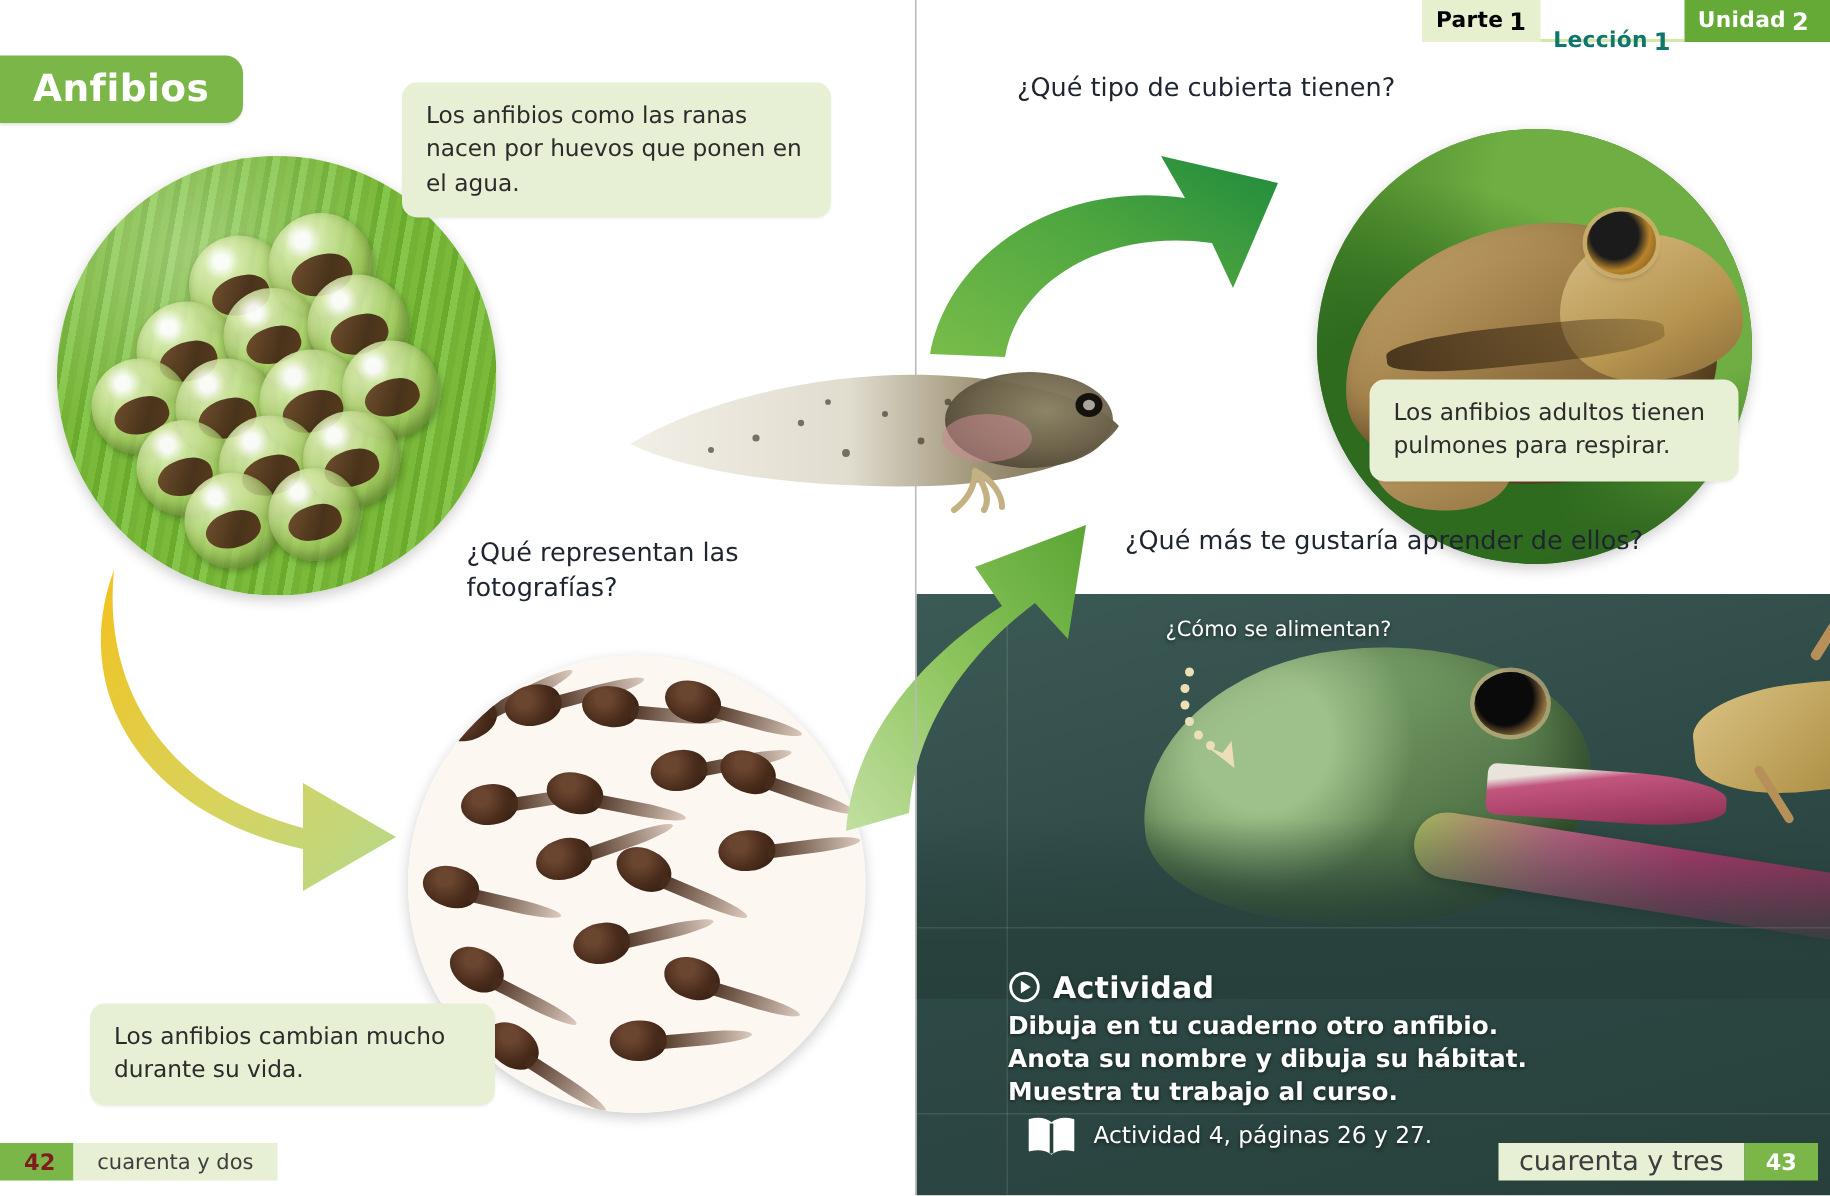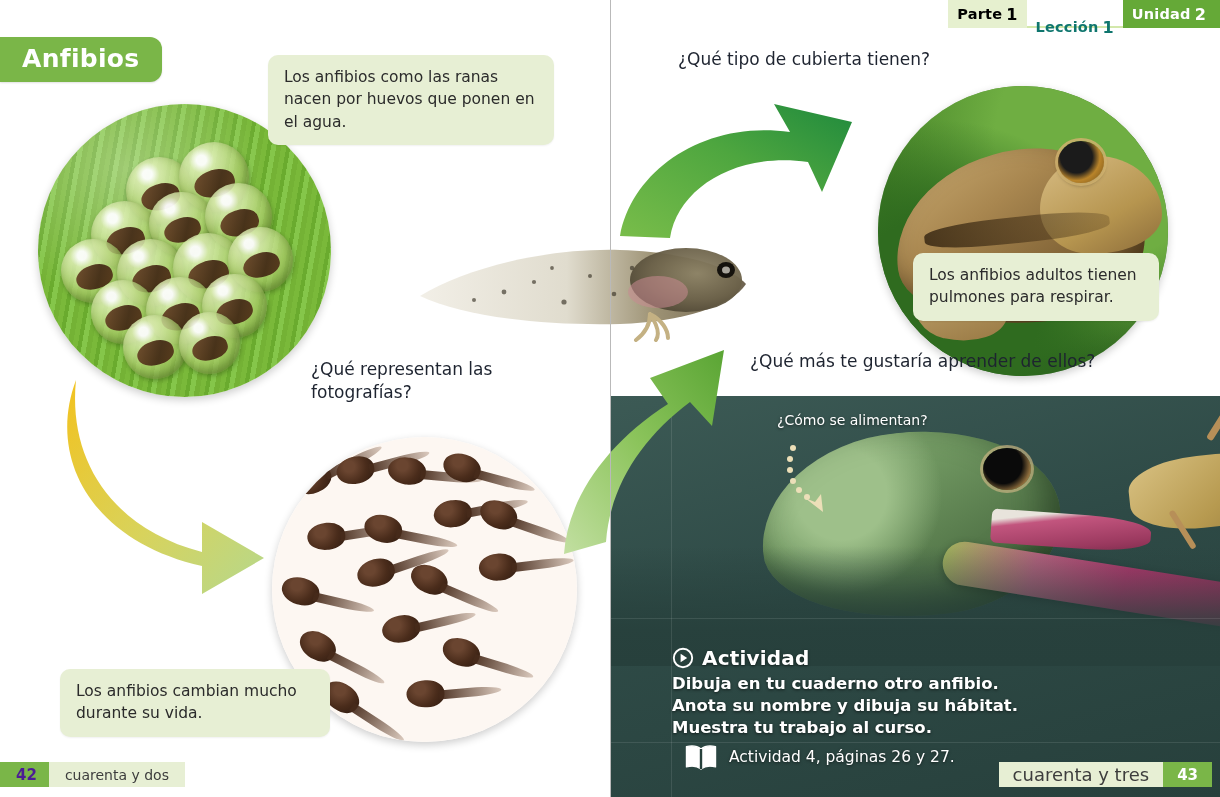--- a/index.html
+++ b/index.html
@@ -207,21 +207,21 @@
   .activity-lines div{white-space:nowrap;}
 
   .book-ref{
     position:absolute;left:684px;top:744px;z-index:26;display:flex;align-items:center;gap:11px;
     color:#fff;font-size:15.5px;font-weight:normal;text-shadow:0 1px 3px rgba(0,0,0,.55);
   }
 
   
   .footer-left{position:absolute;left:0;bottom:10px;display:flex;align-items:stretch;
     height:25px;z-index:40;}
-  .footer-left .pn{background:#7ab648;color:#4c1d95;font-weight:bold;font-size:15px;
+  .footer-left .pn{background:#7ab648;color:#7f1d1d;font-weight:bold;font-size:15px;
     display:flex;align-items:center;padding:0 12px 0 16px;}
   .footer-left .pw{background:#e7efd4;color:#3d3d3d;font-size:14px;
     display:flex;align-items:center;padding:0 16px;}
 
   .footer-right{position:absolute;right:8px;bottom:10px;display:flex;align-items:stretch;
     height:25px;z-index:40;}
   .footer-right .pw{background:#e7efd4;color:#3d3d3d;font-size:18px;
     display:flex;align-items:center;padding:0 14px;}
   .footer-right .pn{background:#7ab648;color:#fff;font-weight:bold;font-size:15px;
     display:flex;align-items:center;padding:0 14px;}

